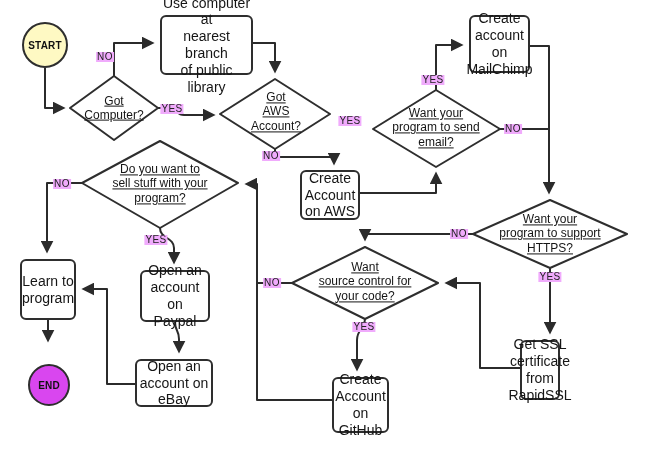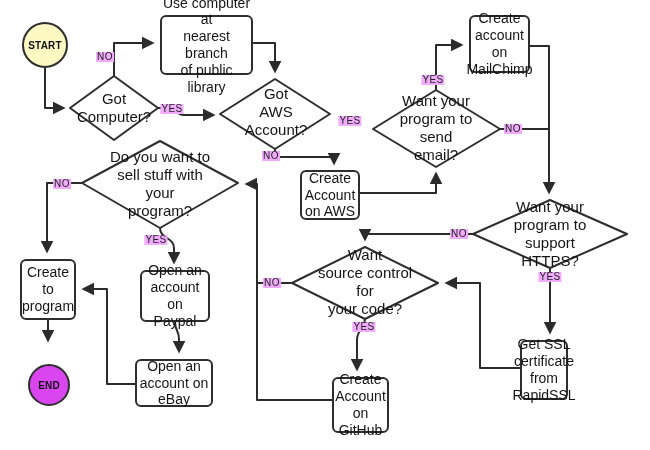--- a/index.html
+++ b/index.html
@@ -3,22 +3,22 @@
 <meta charset="utf-8">
 <style>
   html,body{margin:0;padding:0;background:#fff;}
   #canvas{
     position:relative;width:650px;height:450px;background:#ffffff;
     font-family:"Liberation Sans", sans-serif;color:#1a1a1a;overflow:hidden;
   }
   #wires{position:absolute;left:0;top:0;width:650px;height:450px;}
   .node-text{
     position:absolute;display:flex;align-items:center;justify-content:center;
-    text-align:center;white-space:pre-line;font-size:15px;line-height:1.2;
-    transform:translate(-50%,-50%);pointer-events:none;color:#151515;
+    text-align:center;white-space:pre-line;font-size:12px;line-height:1.2;
+    transform:translate(-50%,-50%);pointer-events:none;color:#151515;text-decoration:underline;
   }
   .box{
     position:absolute;border:2px solid #2e2e2e;border-radius:6px;background:#fff;
     display:flex;align-items:center;justify-content:center;text-align:center;
     white-space:pre-line;font-size:14px;line-height:1.2;box-sizing:border-box;
     color:#151515;
   }
   .terminator{
     position:absolute;border:2.5px solid #2e2e2e;border-radius:50%;
     display:flex;align-items:center;justify-content:center;
@@ -81,34 +81,34 @@
 
   <div class="box" style="left:160px;top:15px;width:93px;height:60px;">Use computer at
 nearest branch
 of public library</div>
   <div class="box" style="left:300px;top:170px;width:60px;height:50px;">Create
 Account
 on AWS</div>
   <div class="box" style="left:469px;top:15px;width:61px;height:58px;">Create
 account on
 MailChimp</div>
-  <div class="box" style="left:520px;top:340px;width:48px;height:60px;">Get SSL
+  <div class="box" style="left:520px;top:340px;width:40px;height:60px;">Get SSL
 certificate
 from
 RapidSSL</div>
   <div class="box" style="left:332px;top:377px;width:57px;height:56px;">Create
 Account
 on GitHub</div>
   <div class="box" style="left:140px;top:270px;width:70px;height:52px;">Open an
 account on
 Paypal</div>
   <div class="box" style="left:135px;top:359px;width:78px;height:48px;">Open an
 account on
 eBay</div>
-  <div class="box" style="left:20px;top:259px;width:56px;height:61px;">Create to
+  <div class="box" style="left:20px;top:259px;width:56px;height:61px;">Learn to
 program</div>
 
   <div class="node-text" style="left:114px;top:108px;width:80px;">Got
 Computer?</div>
   <div class="node-text" style="left:276px;top:112px;width:70px;">Got
 AWS
 Account?</div>
   <div class="node-text" style="left:436px;top:128px;width:100px;">Want your
 program to send
 email?</div>

